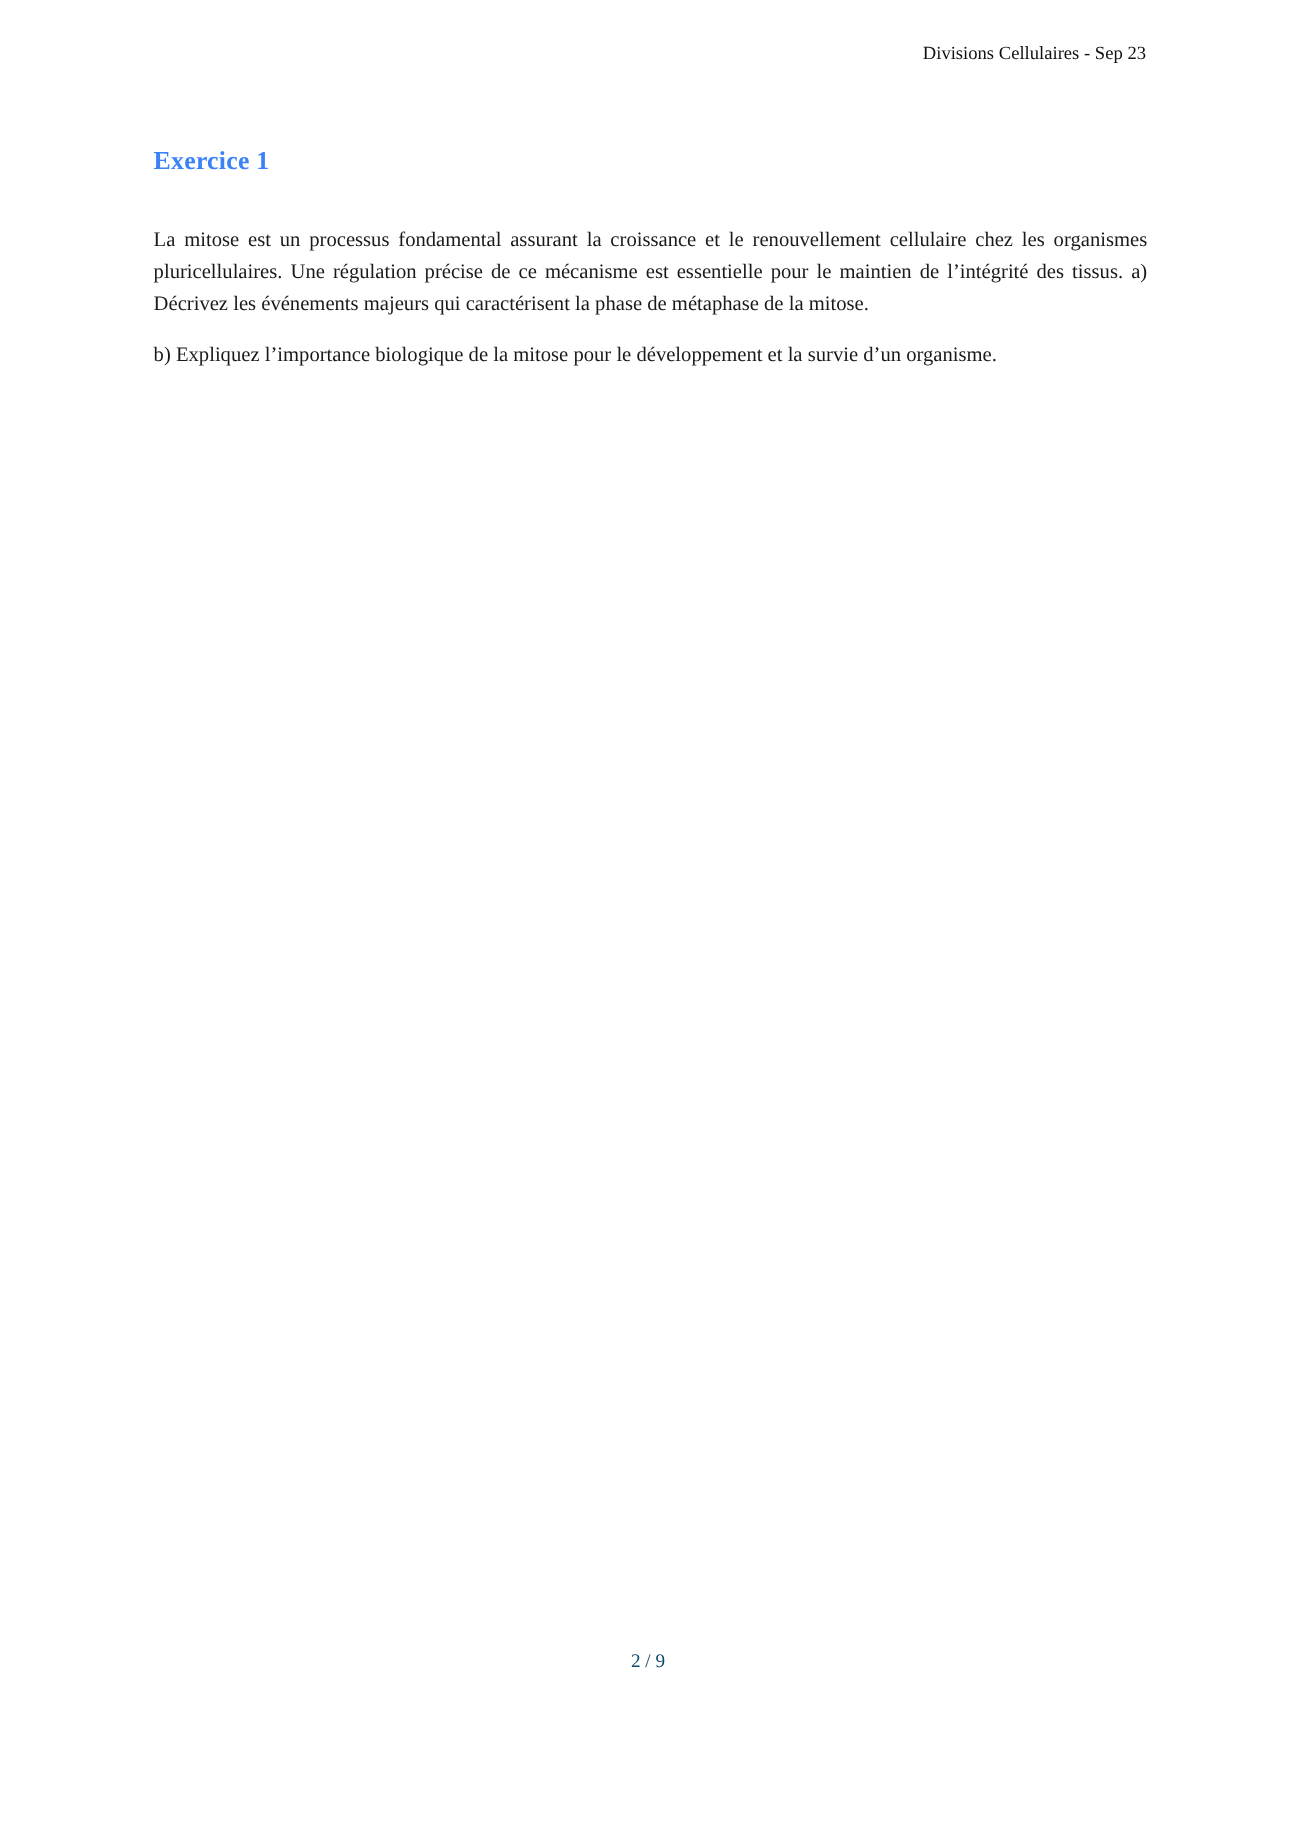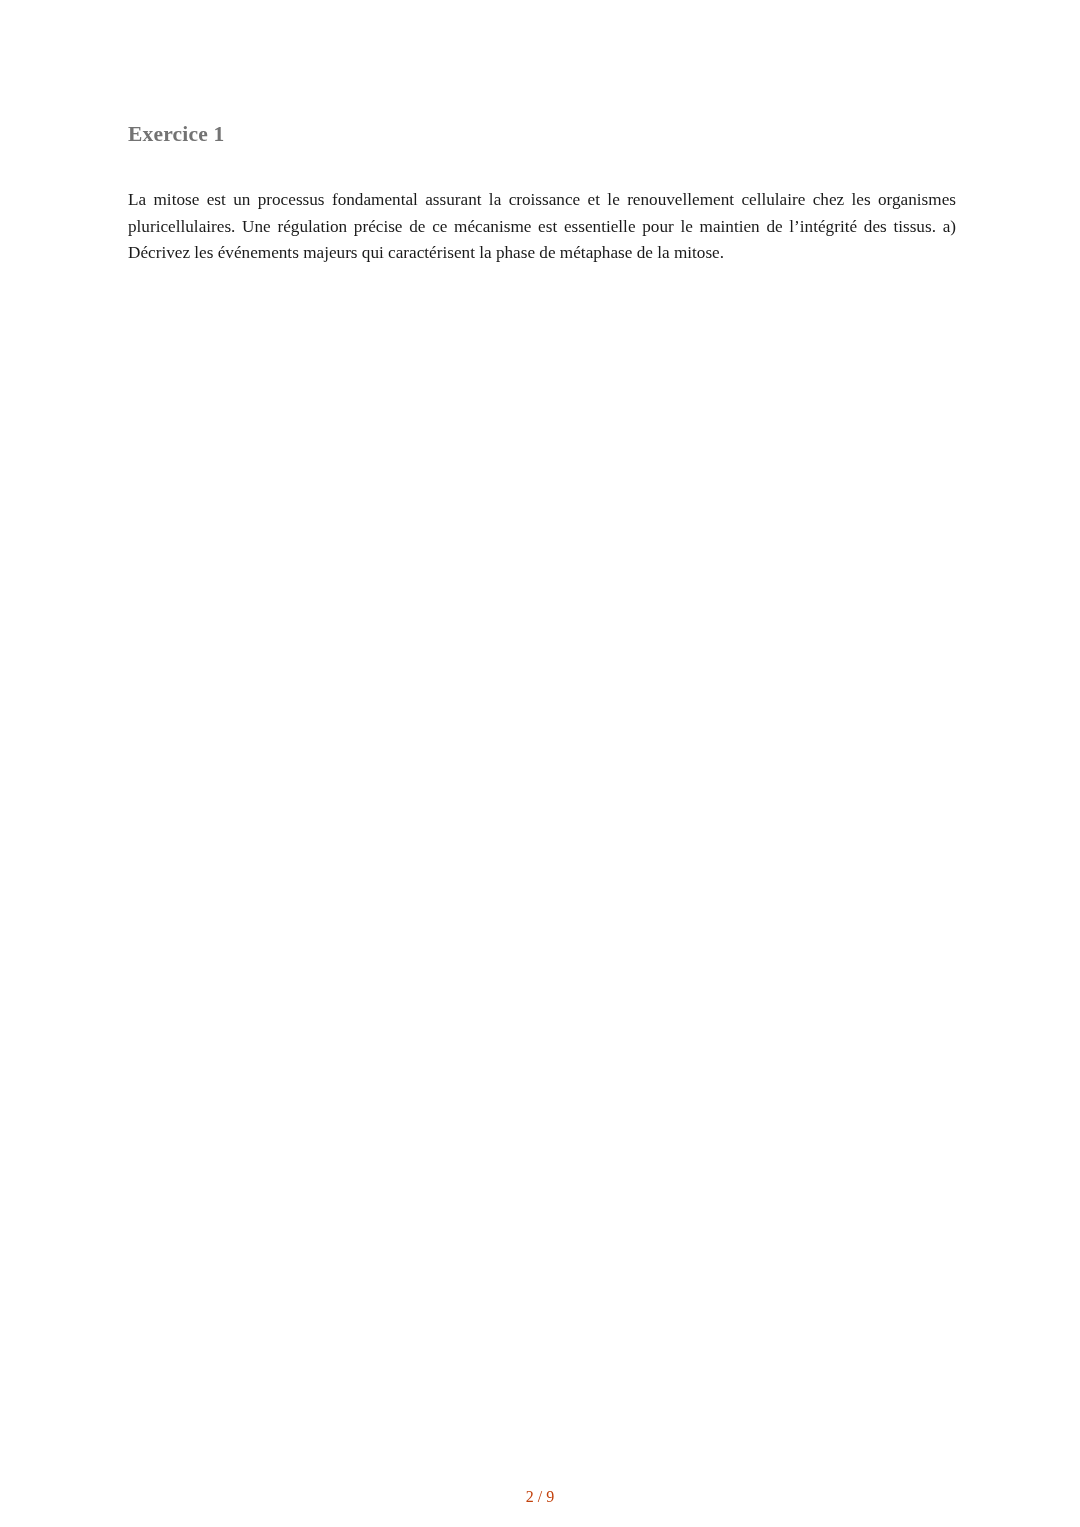--- a/index.html
+++ b/index.html
@@ -27,54 +27,56 @@
     text-align: right;
     font-size: 15.5px;
     color: #111111;
   }
   .exercise-title {
     position: absolute;
     top: 122px;
     left: 128px;
     font-size: 21.5px;
     font-weight: 700;
-    color: #737373;
+    color: #3b82f6;
     letter-spacing: 0.2px;
   }
   .body-text {
     position: absolute;
     top: 171px;
     left: 128px;
     width: 828px;
     font-size: 17.2px;
     line-height: 26.6px;
     color: #1a1a1a;
   }
   .body-text p {
     text-align: justify;
     text-justify: inter-word;
     margin-top: 16px;
   }
   .page-footer {
     position: absolute;
-    top: 1488px;
+    top: 1376px;
     left: 0;
     width: 100%;
     text-align: center;
     font-size: 16px;
-    color: #c2410c;
+    color: #0c4a6e;
   }
 </style>
 </head>
 <body>
 
 <div class="page">
 
+  <div class="running-header">Divisions Cellulaires - Sep 23</div>
 
   <h1 class="exercise-title">Exercice 1</h1>
 
   <div class="body-text">
     <p>La mitose est un processus fondamental assurant la croissance et le renouvellement cellulaire chez les organismes pluricellulaires. Une régulation précise de ce mécanisme est essentielle pour le maintien de l’intégrité des tissus. a) Décrivez les événements majeurs qui caractérisent la phase de métaphase de la mitose.</p>
+    <p>b) Expliquez l’importance biologique de la mitose pour le développement et la survie d’un organisme.</p>
   </div>
 
   <div class="page-footer">2 / 9</div>
 
 </div>
 
 </body></html>

